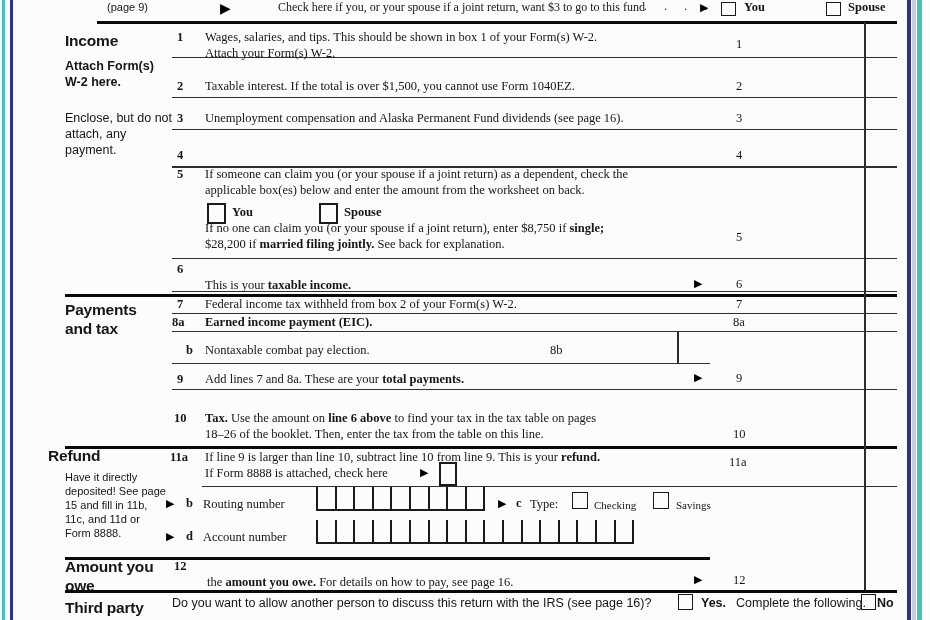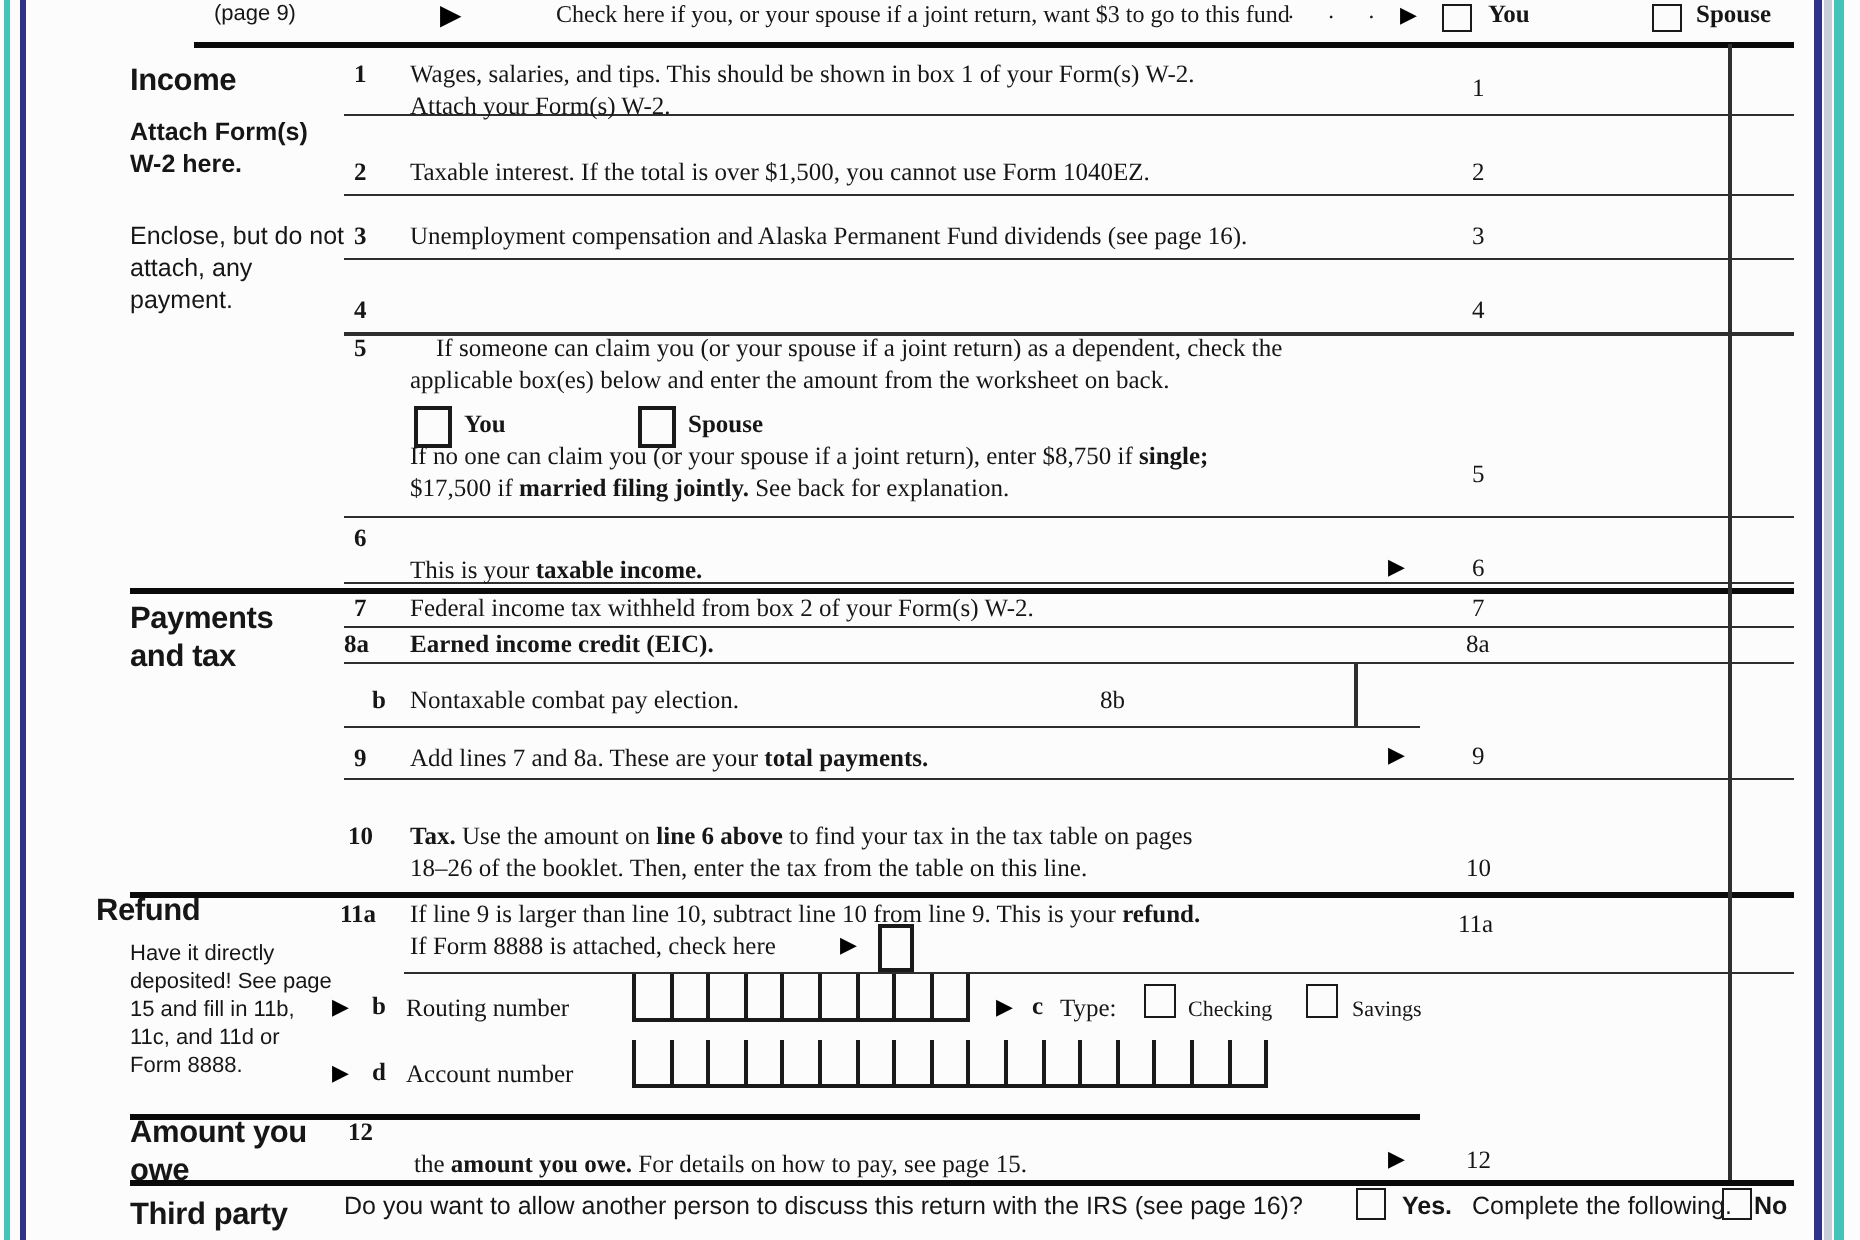--- a/index.html
+++ b/index.html
@@ -83,41 +83,41 @@
   <div class="amt" style="left:736px;top:79px">2</div>
 
   <div class="num" style="left:177px;top:111px">3</div>
   <div class="t" style="left:205px;top:111px">Unemployment compensation and Alaska Permanent Fund dividends (see page 16).</div>
   <div class="amt" style="left:736px;top:111px">3</div>
 
   <div class="num" style="left:177px;top:148px">4</div>
   <div class="amt" style="left:736px;top:148px">4</div>
 
   <div class="num" style="left:177px;top:167px">5</div>
-  <div class="t" style="left:218px;top:167px">If someone can claim you (or your spouse if a joint return) as a dependent, check the</div>
+  <div class="t" style="left:205px;top:167px">If someone can claim you (or your spouse if a joint return) as a dependent, check the</div>
   <div class="t" style="left:205px;top:183px">applicable box(es) below and enter the amount from the worksheet on back.</div>
   <div class="cb" style="left:207px;top:203px;width:15px;height:17px;border-width:2px"></div>
   <div class="t b" style="left:232px;top:205px">You</div>
   <div class="cb" style="left:319px;top:203px;width:15px;height:17px;border-width:2px"></div>
   <div class="t b" style="left:344px;top:205px">Spouse</div>
   <div class="t" style="left:205px;top:221px"><span>If no one can claim you (or your spouse if a joint return), enter $8,750 if </span><span class="b">single;</span></div>
-  <div class="t" style="left:205px;top:237px"><span>$17,500 if </span><span class="b">married filing jointly.</span><span> See back for explanation.</span></div>
+  <div class="t" style="left:205px;top:237px"><span>$28,200 if </span><span class="b">married filing jointly.</span><span> See back for explanation.</span></div>
   <div class="amt" style="left:736px;top:230px">5</div>
 
   <div class="num" style="left:177px;top:262px">6</div>
   <div class="t" style="left:205px;top:278px"><span>This is your </span><span class="b">taxable income.</span></div>
   <div class="arrow" style="left:694px;top:277px">▶</div>
   <div class="amt" style="left:736px;top:277px">6</div>
 
   <div class="num" style="left:177px;top:297px">7</div>
   <div class="t" style="left:205px;top:297px">Federal income tax withheld from box 2 of your Form(s) W-2.</div>
   <div class="amt" style="left:736px;top:297px">7</div>
 
   <div class="num" style="left:172px;top:315px">8a</div>
-  <div class="t b" style="left:205px;top:315px">Earned income credit (EIC).</div>
+  <div class="t b" style="left:205px;top:315px">Earned income payment (EIC).</div>
   <div class="amt" style="left:733px;top:315px">8a</div>
 
   <div class="num" style="left:186px;top:343px">b</div>
   <div class="t" style="left:205px;top:343px">Nontaxable combat pay election.</div>
   <div class="amt" style="left:550px;top:343px">8b</div>
 
   <div class="num" style="left:177px;top:372px">9</div>
   <div class="t" style="left:205px;top:372px"><span>Add lines 7 and 8a. These are your </span><span class="b">total payments.</span></div>
   <div class="arrow" style="left:694px;top:371px">▶</div>
   <div class="amt" style="left:736px;top:371px">9</div>
@@ -173,21 +173,21 @@
       <span class="cell"></span>
       <span class="cell"></span>
       <span class="cell"></span>
       <span class="cell"></span>
       <span class="cell"></span>
       <span class="cell"></span>
       <span class="cell"></span>
     </div>
 
   <div class="num" style="left:174px;top:559px">12</div>
-  <div class="t" style="left:207px;top:575px"><span>the </span><span class="b">amount you owe.</span><span> For details on how to pay, see page 15.</span></div>
+  <div class="t" style="left:207px;top:575px"><span>the </span><span class="b">amount you owe.</span><span> For details on how to pay, see page 16.</span></div>
   <div class="arrow" style="left:694px;top:573px">▶</div>
   <div class="amt" style="left:733px;top:573px">12</div>
 
   <div class="t sans" style="left:172px;top:596px">Do you want to allow another person to discuss this return with the IRS (see page 16)?</div>
   <div class="cb" style="left:678px;top:594px;width:13px;height:14px"></div>
   <div class="t sans b" style="left:701px;top:596px">Yes.</div>
   <div class="t sans" style="left:736px;top:596px">Complete the following.</div>
   <div class="cb" style="left:861px;top:594px;width:13px;height:14px"></div>
   <div class="t sans b" style="left:877px;top:596px">No</div>
 

